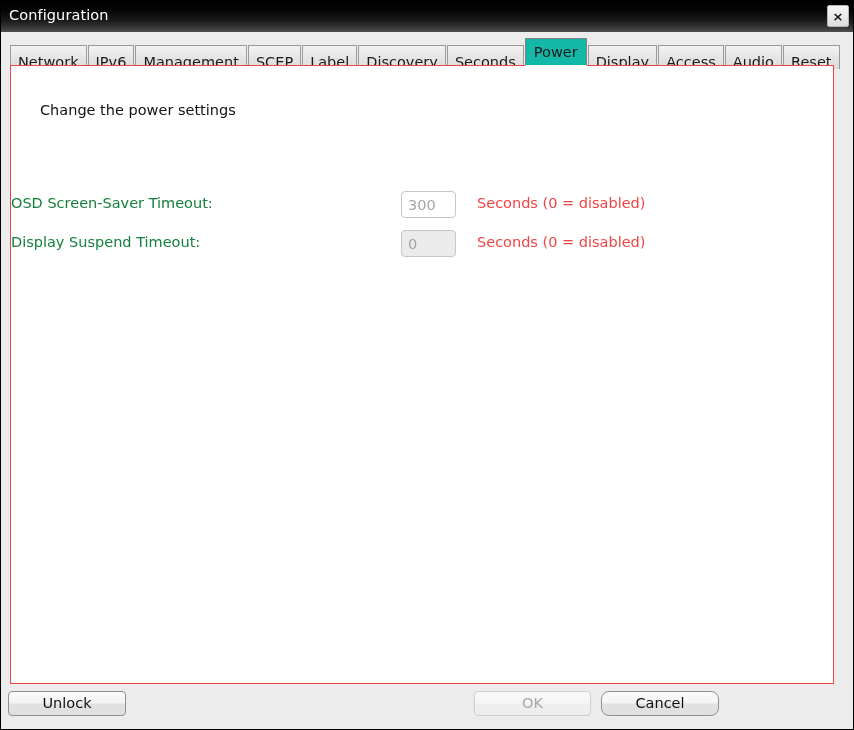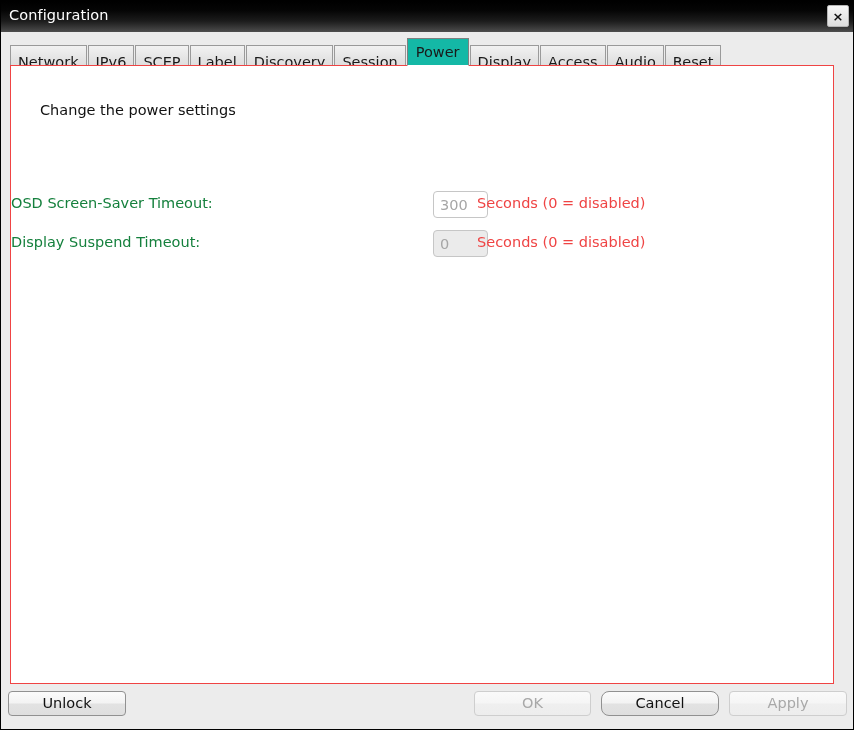--- a/index.html
+++ b/index.html
@@ -162,21 +162,20 @@
     box-sizing: border-box;
     border: 1px solid #c6c6c6;
     border-radius: 4px;
     background: #ffffff;
     color: #a6a6a6;
     font-size: 14.5px;
     font-family: "DejaVu Sans", "Liberation Sans", sans-serif;
     padding: 0 6px;
     line-height: 25px;
     outline: none;
-    margin-left: 32px;
   }
   .field-input.filled {
     background: #ebebeb;
   }
   .field-hint {
     position: absolute;
     left: 466px;
     top: 4px;
     font-size: 14.5px;
     color: #ef4444;
@@ -228,24 +227,25 @@
     <div class="title-text">Configuration</div>
     <div class="close-btn">
       <span class="close-glyph">×</span>
     </div>
   </div>
 
   <div class="tabstrip">
     <div class="tabs" id="tabs-container">
         <div class="tab">Network</div>
         <div class="tab">IPv6</div>
+        <div class="tab">Management</div>
         <div class="tab">SCEP</div>
         <div class="tab">Label</div>
         <div class="tab">Discovery</div>
-        <div class="tab">Session</div>
+        <div class="tab">Seconds</div>
         <div class="tab active">Power</div>
         <div class="tab">Display</div>
         <div class="tab">Access</div>
         <div class="tab">Audio</div>
         <div class="tab">Reset</div>
       </div>
   </div>
 
   <div class="panel">
     <div class="panel-heading">Change the power settings</div>
@@ -260,16 +260,15 @@
           <input type="text" class="field-input filled" disabled="" value="0" style="">
           <div class="field-hint">Seconds (0 = disabled)</div>
         </div>
       </div>
   </div>
 
   <div class="buttonbar">
     <button class="btn btn-unlock">Unlock</button>
     <button class="btn btn-ok disabled" disabled="">OK</button>
     <button class="btn btn-cancel">Cancel</button>
-    <button class="btn btn-apply disabled" disabled="">Apply</button>
   </div>
 
 </div>
 
 </body></html>

